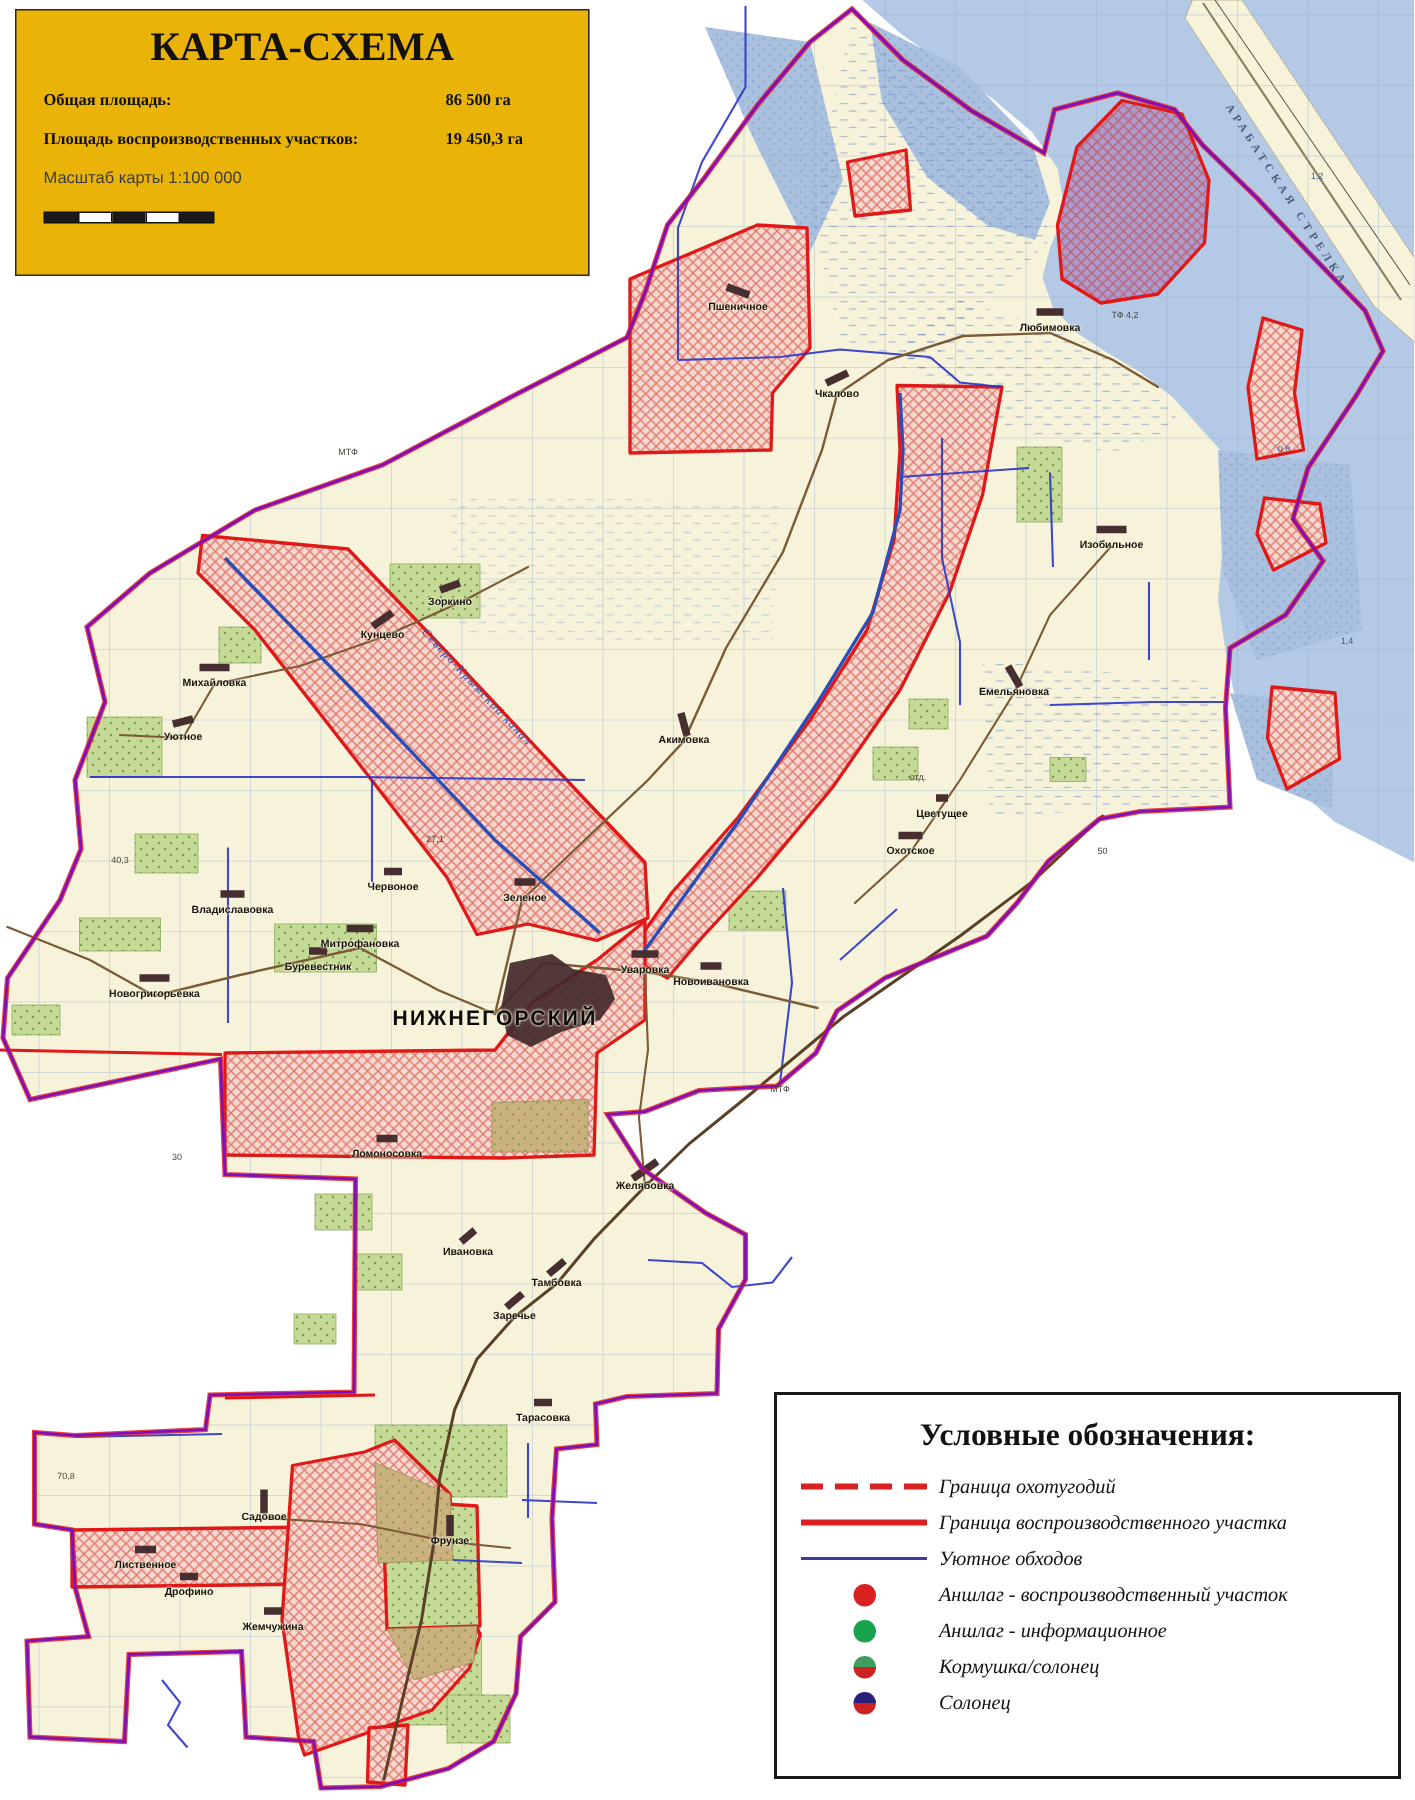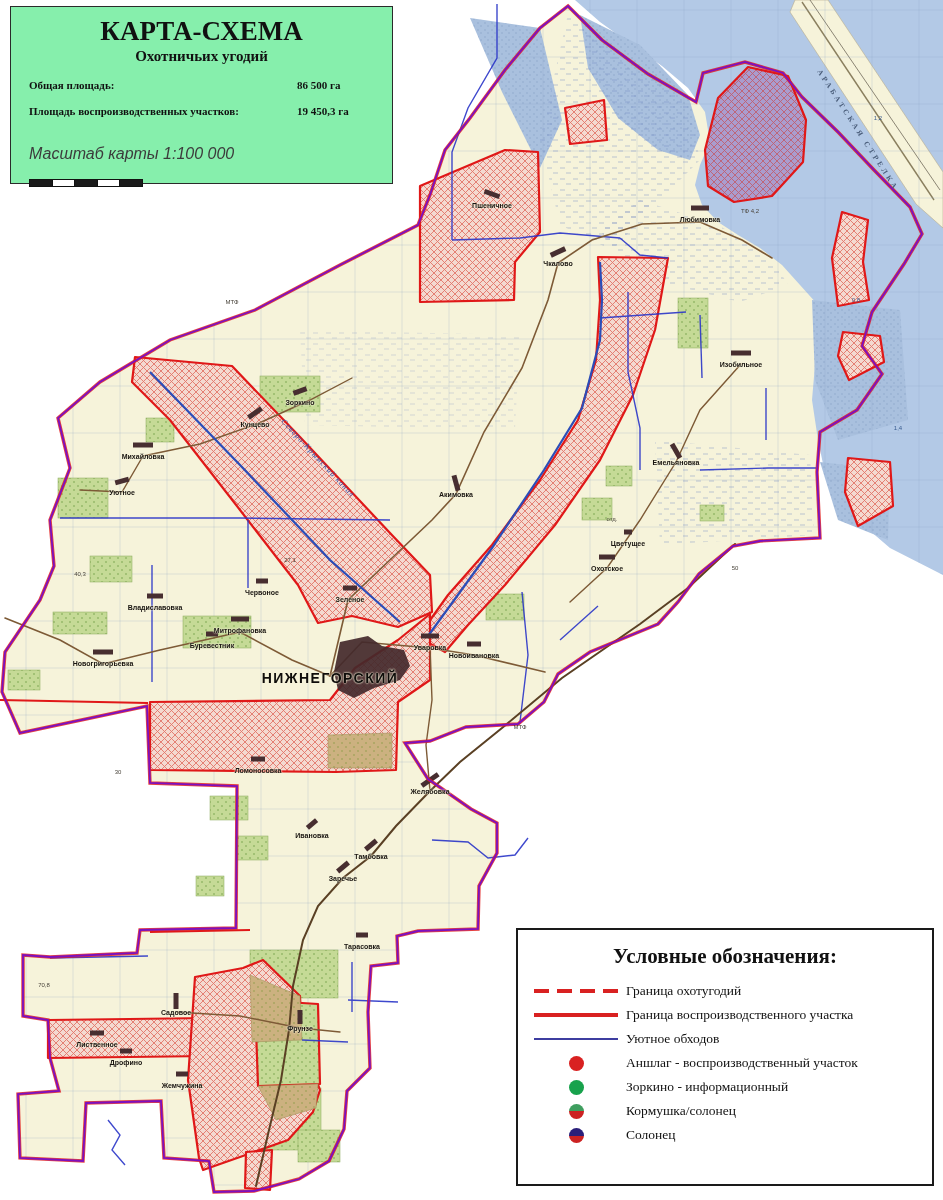--- a/index.html
+++ b/index.html
@@ -16,40 +16,40 @@
   .micro-label{position:absolute;transform:translate(-50%,-50%);font-size:6px;color:#4a453c;
       white-space:nowrap;}
   .micro-label.water{color:#3a5d8f;}
   .rot-label{position:absolute;transform-origin:center;white-space:nowrap;
       font-family:"Liberation Serif",serif;}
   .rot-label.canal{font-style:italic;font-size:8px;color:#2f55b0;letter-spacing:1px;}
   .rot-label.spit{font-size:7.5px;color:#4a5d7a;letter-spacing:3px;font-weight:bold;}
 
   
   .title-box{position:absolute;left:10px;top:6px;width:383px;height:178px;
-      background:#86efac;border:1.5px solid #2a2a2a;box-sizing:border-box;padding:6px 18px;}
+      background:#eab308;border:1.5px solid #2a2a2a;box-sizing:border-box;padding:6px 18px;}
   .map-title{font-family:"Liberation Serif",serif;font-weight:bold;font-size:27px;
       text-align:center;color:#111;line-height:1.1;margin-top:4px;}
   .map-subtitle{font-family:"Liberation Serif",serif;font-weight:bold;font-size:15px;
       text-align:center;color:#111;line-height:1.25;}
   .stat-row{position:relative;font-family:"Liberation Serif",serif;font-weight:bold;
       font-size:11px;color:#111;margin-top:14px;}
   .stat-value{position:absolute;left:268px;top:0;}
-  .scale-text{font-size:16px;color:#3c3c3c;margin-top:28px;font-style:italic;}
+  .scale-text{font-size:11px;color:#3c3c3c;margin-top:14px;}
   .scale-bar{margin-top:16px;display:flex;height:6px;width:112px;border:1px solid #111;}
   .scale-bar .seg{flex:1;}
   .scale-bar .seg.b{background:#1a1a1a;}
   .scale-bar .seg.w{background:#ffffff;border-left:1px solid #111;border-right:1px solid #111;}
 
   
   .legend-box{position:absolute;left:516px;top:928px;width:418px;height:258px;
       background:#ffffff;border:2px solid #1a1a1a;box-sizing:border-box;padding:10px 14px;}
   .legend-title{font-family:"Liberation Serif",serif;font-weight:bold;font-size:21px;
       text-align:center;color:#111;margin-top:4px;margin-bottom:10px;}
-  .legend-row{display:flex;align-items:center;min-height:24px;}
+  .legend-row{display:flex;align-items:center;min-height:24px;font-style:italic;}
   .legend-swatch{width:88px;flex:0 0 88px;display:flex;align-items:center;justify-content:center;}
   .legend-label{font-family:"Liberation Serif",serif;font-size:13.5px;color:#111;padding-left:6px;}
   .sw-line{width:84px;}
   .sw-circle{width:15px;height:15px;border-radius:50%;}
 </style>
 </head>
 <body>
 
 <div class="stage">
 
@@ -288,21 +288,20 @@
       <div class="micro-label" style="left: 290px; top: 560px;">27,1</div>
       <div class="micro-label" style="left: 118px; top: 772px;">30</div>
       <div class="micro-label" style="left: 44px; top: 985px;">70,8</div>
       <div class="micro-label water" style="left: 878px; top: 118px;">1,2</div>
       <div class="micro-label water" style="left: 856px; top: 300px;">0,8</div>
       <div class="micro-label water" style="left: 898px; top: 428px;">1,4</div>
     </div>
 
 <div class="title-box">
   <div class="map-title">КАРТА-СХЕМА</div>
-  <div class="map-subtitle">Охотничьих угодий</div>
   <div class="stat-row">
     <span>Общая площадь:</span>
     <span class="stat-value">86 500 га</span>
   </div>
   <div class="stat-row">
     <span>Площадь воспроизводственных участков:</span>
     <span class="stat-value">19 450,3 га</span>
   </div>
   <div class="scale-text">Масштаб карты 1:100 000</div>
   <div class="scale-bar">
@@ -338,21 +337,21 @@
         <div class="legend-row">
           <div class="legend-swatch">
             <div class="sw-circle" style="background: rgb(217, 33, 33);"></div>
           </div>
           <div class="legend-label">Аншлаг - воспроизводственный участок</div>
         </div>
         <div class="legend-row">
           <div class="legend-swatch">
             <div class="sw-circle" style="background: rgb(24, 162, 76);"></div>
           </div>
-          <div class="legend-label">Зоркино - информационный</div>
+          <div class="legend-label">Аншлаг - информационное</div>
         </div>
         <div class="legend-row">
           <div class="legend-swatch">
             <div class="sw-circle" style="background: linear-gradient(rgb(63, 158, 95) 0px, rgb(63, 158, 95) 50%, rgb(204, 34, 34) 50%, rgb(204, 34, 34) 100%);"></div>
           </div>
           <div class="legend-label">Кормушка/солонец</div>
         </div>
         <div class="legend-row">
           <div class="legend-swatch">
             <div class="sw-circle" style="background: linear-gradient(rgb(42, 31, 122) 0px, rgb(42, 31, 122) 50%, rgb(204, 34, 34) 50%, rgb(204, 34, 34) 100%);"></div>

